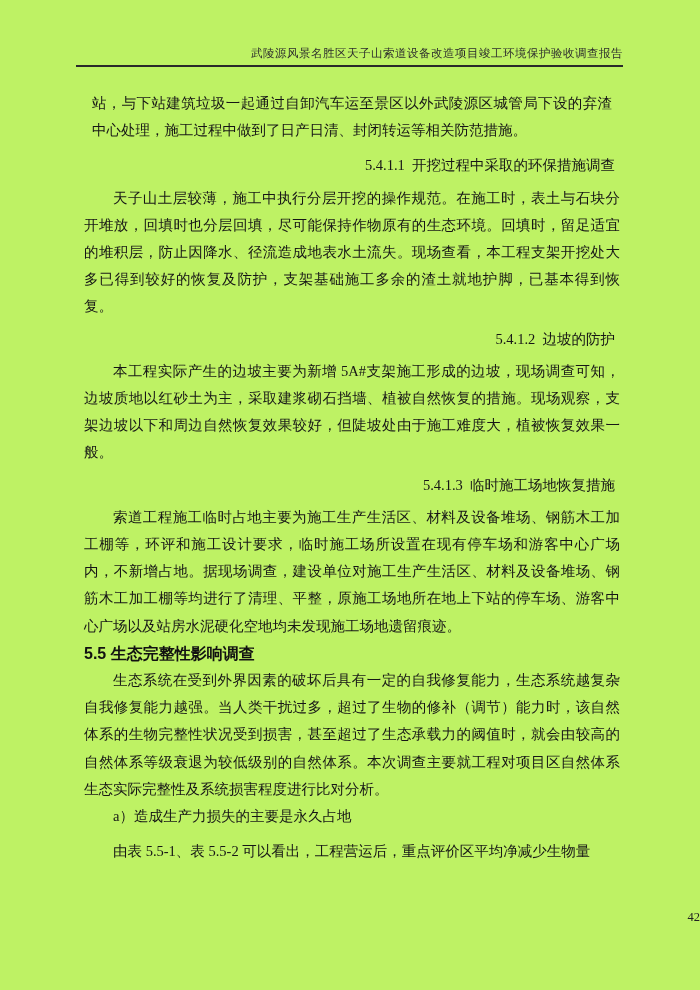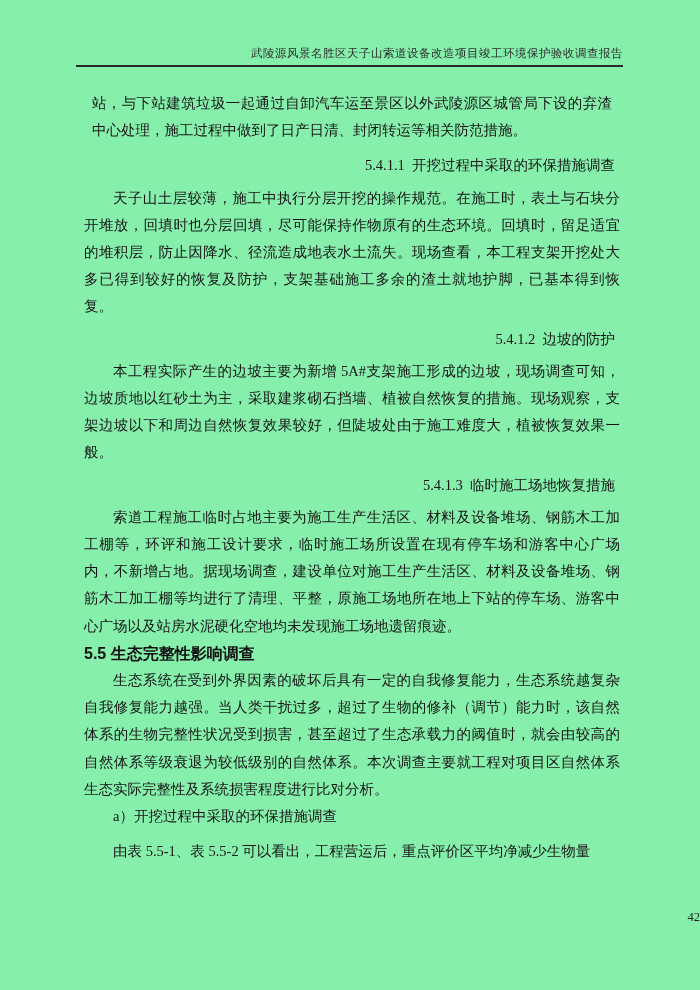--- a/index.html
+++ b/index.html
@@ -5,21 +5,21 @@
   html, body {
     margin: 0;
     padding: 0;
     background: #ffffff;
     font-family: "Liberation Serif", "DejaVu Serif", serif;
   }
   .page {
     position: relative;
     width: 700px;
     height: 990px;
-    background: #86efac;
+    background: #bef264;
     overflow: hidden;
     box-sizing: border-box;
   }
   .page-header {
     position: absolute;
     top: 46px;
     left: 76px;
     right: 77px;
     text-align: right;
     font-size: 11.5px;
@@ -107,21 +107,21 @@
     <p class="para">本工程实际产生的边坡主要为新增 5A#支架施工形成的边坡，现场调查可知，边坡质地以红砂土为主，采取建浆砌石挡墙、植被自然恢复的措施。现场观察，支架边坡以下和周边自然恢复效果较好，但陡坡处由于施工难度大，植被恢复效果一般。</p>
 
     <p class="h4">5.4.1.3  临时施工场地恢复措施</p>
 
     <p class="para">索道工程施工临时占地主要为施工生产生活区、材料及设备堆场、钢筋木工加工棚等，环评和施工设计要求，临时施工场所设置在现有停车场和游客中心广场内，不新增占地。据现场调查，建设单位对施工生产生活区、材料及设备堆场、钢筋木工加工棚等均进行了清理、平整，原施工场地所在地上下站的停车场、游客中心广场以及站房水泥硬化空地均未发现施工场地遗留痕迹。</p>
 
     <p class="h2">5.5 生态完整性影响调查</p>
 
     <p class="para">生态系统在受到外界因素的破坏后具有一定的自我修复能力，生态系统越复杂自我修复能力越强。当人类干扰过多，超过了生物的修补（调节）能力时，该自然体系的生物完整性状况受到损害，甚至超过了生态承载力的阈值时，就会由较高的自然体系等级衰退为较低级别的自然体系。本次调查主要就工程对项目区自然体系生态实际完整性及系统损害程度进行比对分析。</p>
 
-    <p class="para">a）开挖过程中采取的环保措施调查</p>
+    <p class="para">a）造成生产力损失的主要是永久占地</p>
 
 
     <p class="para para-gap">由表 5.5-1、表 5.5-2 可以看出，工程营运后，重点评价区平均净减少生物量</p>
   </div>
 
   <div class="page-footer">
     <span>42</span>
   </div>
 
 </div>

